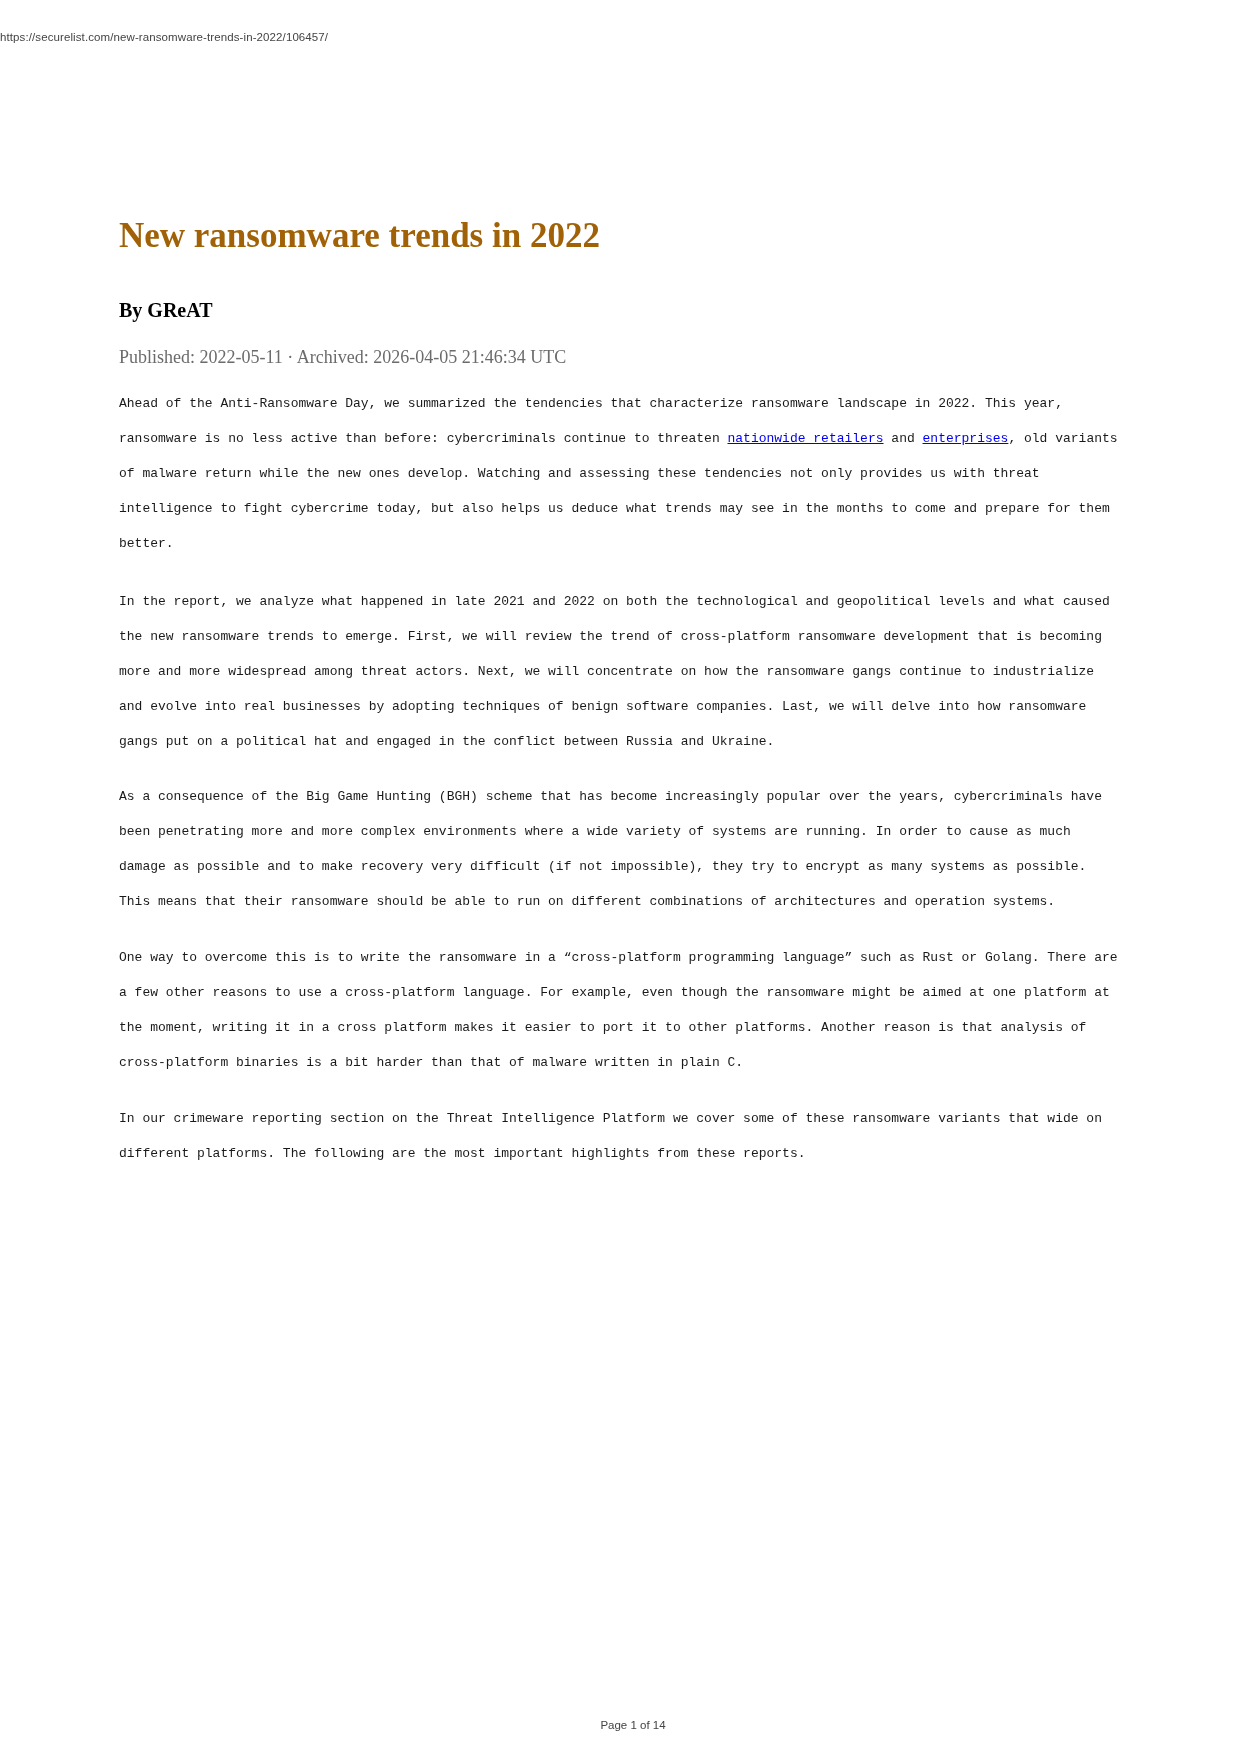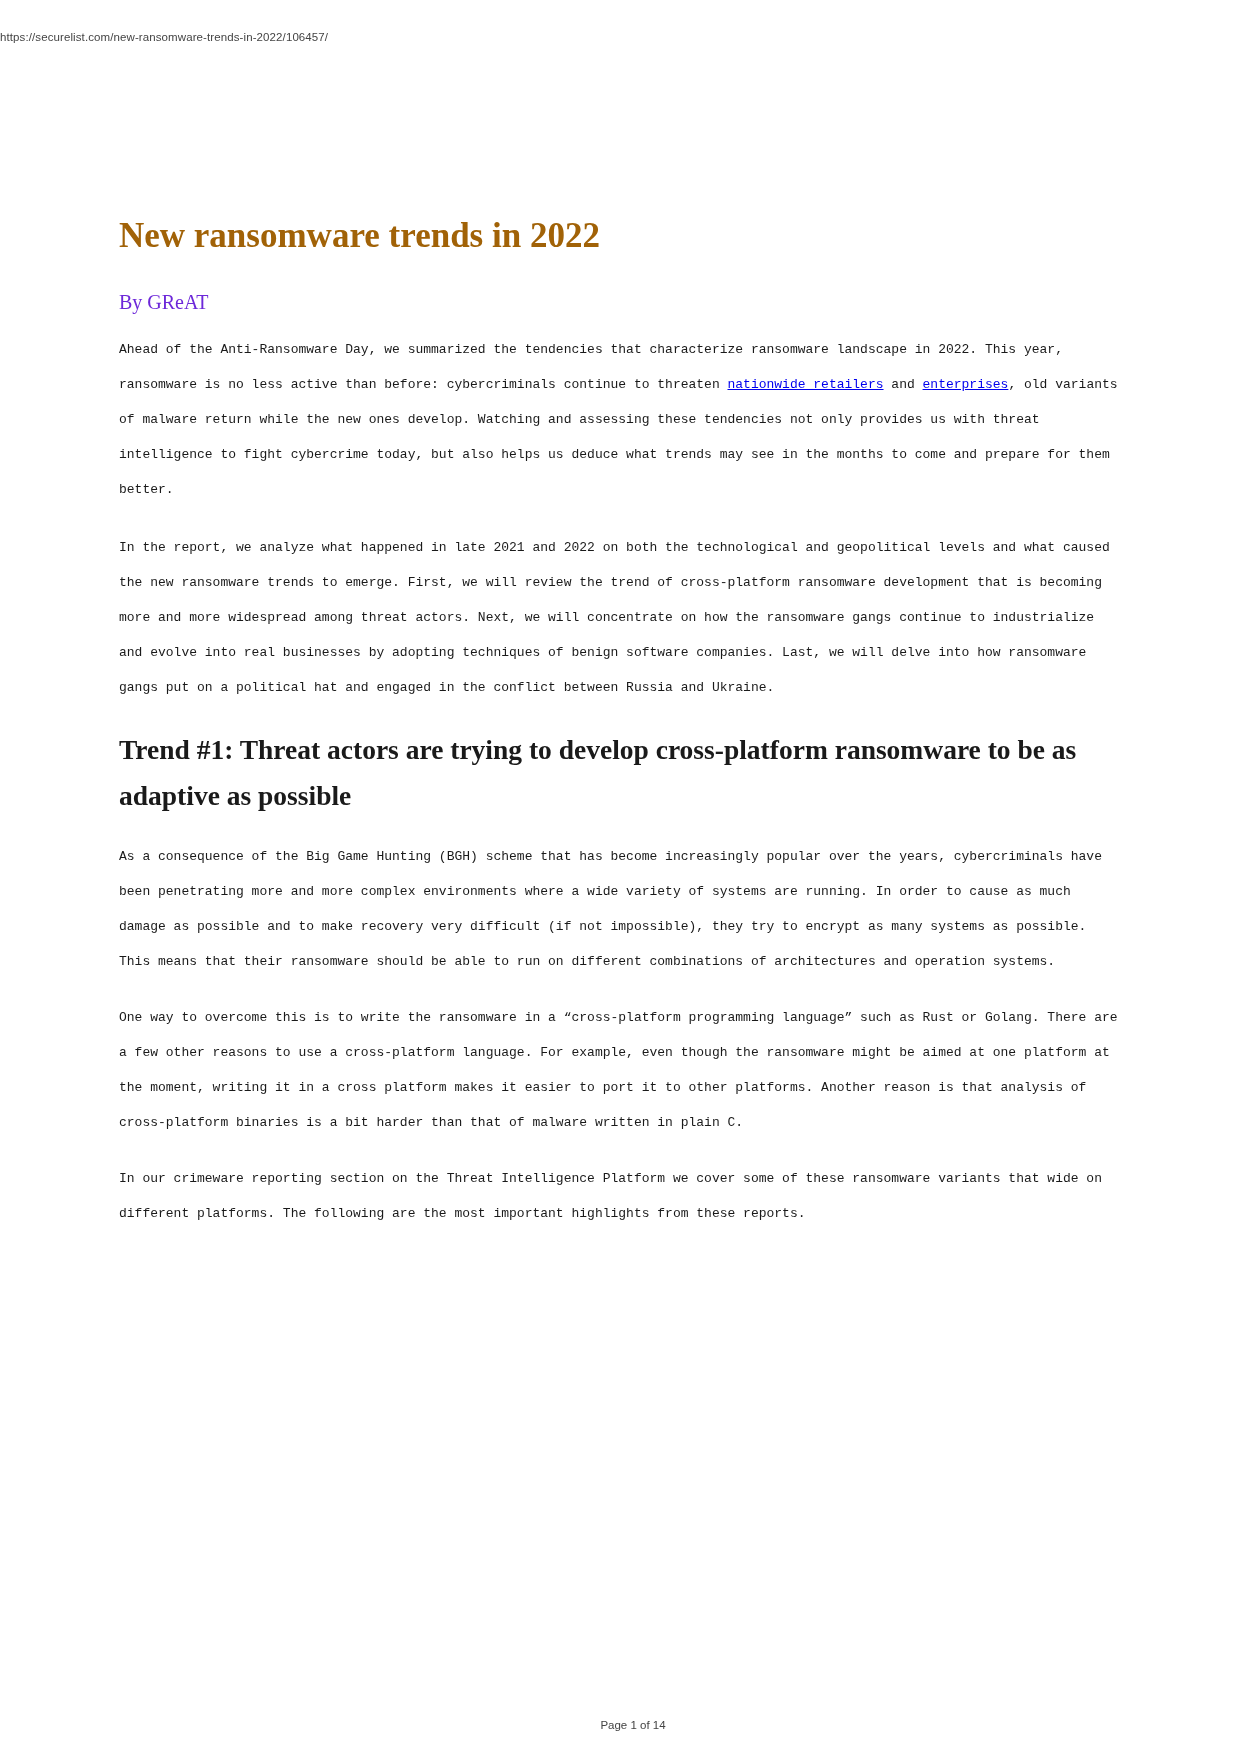--- a/index.html
+++ b/index.html
@@ -42,24 +42,25 @@
       width: 1006px;
     }
     h1.title {
       margin: 0;
       font-size: 35px;
       font-weight: bold;
       line-height: 48px;
       color: #a16207;
     }
     .byline {
-      margin-top: 28px;
+      margin-top: 36px;
       font-size: 20px;
       line-height: 28px;
-      color: #6d28d9;
+      color: #000000;
+      font-weight: bold;
     }
     .meta {
       margin-top: 20px;
       font-size: 18px;
       line-height: 26px;
       color: #6b6b6b;
     }
     p.body {
       margin: 0;
       font-size: 13px;
@@ -93,26 +94,26 @@
     }
   </style>
 </head>
 <body>
 
 <div class="url-header">https://securelist.com/new-ransomware-trends-in-2022/106457/</div>
 
 <div class="content">
   <h1 class="title">New ransomware trends in 2022</h1>
   <div class="byline">By GReAT</div>
+  <div class="meta">Published: 2022-05-11 · Archived: 2026-04-05 21:46:34 UTC</div>
 
   <p class="body p1"><span>Ahead of the Anti-Ransomware Day, we summarized the tendencies that characterize ransomware landscape in 2022. This year, ransomware is no less active than before: cybercriminals continue to threaten </span><a class="link" href="#">nationwide retailers</a><span> and </span><a class="link" href="#">enterprises</a><span>, old variants of malware return while the new ones develop. Watching and assessing these tendencies not only provides us with threat intelligence to fight cybercrime today, but also helps us deduce what trends may see in the months to come and prepare for them better.</span></p>
 
   <p class="body p2">In the report, we analyze what happened in late 2021 and 2022 on both the technological and geopolitical levels and what caused the new ransomware trends to emerge. First, we will review the trend of cross-platform ransomware development that is becoming more and more widespread among threat actors. Next, we will concentrate on how the ransomware gangs continue to industrialize and evolve into real businesses by adopting techniques of benign software companies. Last, we will delve into how ransomware gangs put on a political hat and engaged in the conflict between Russia and Ukraine.</p>
 
-  <h2 class="trend">Trend #1: Threat actors are trying to develop cross-platform ransomware to be as adaptive as possible</h2>
 
   <p class="body p3">As a consequence of the Big Game Hunting (BGH) scheme that has become increasingly popular over the years, cybercriminals have been penetrating more and more complex environments where a wide variety of systems are running. In order to cause as much damage as possible and to make recovery very difficult (if not impossible), they try to encrypt as many systems as possible. This means that their ransomware should be able to run on different combinations of architectures and operation systems.</p>
 
   <p class="body p4">One way to overcome this is to write the ransomware in a “cross-platform programming language” such as Rust or Golang. There are a few other reasons to use a cross-platform language. For example, even though the ransomware might be aimed at one platform at the moment, writing it in a cross platform makes it easier to port it to other platforms. Another reason is that analysis of cross-platform binaries is a bit harder than that of malware written in plain C.</p>
 
   <p class="body p5">In our crimeware reporting section on the Threat Intelligence Platform we cover some of these ransomware variants that wide on different platforms. The following are the most important highlights from these reports.</p>
 
 
 </div>
 

